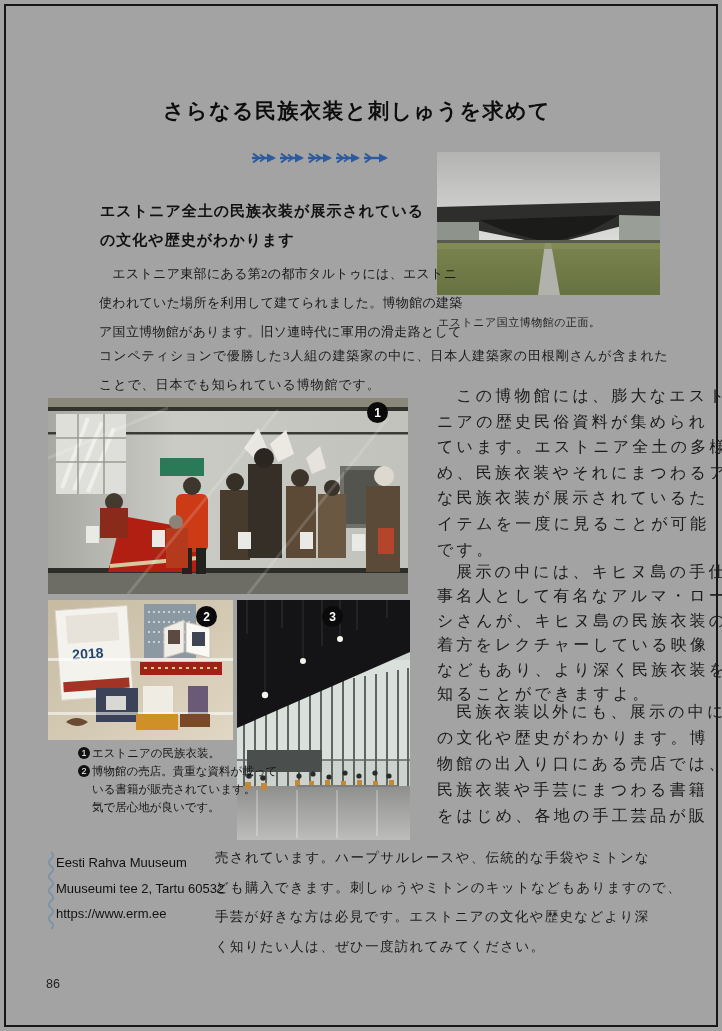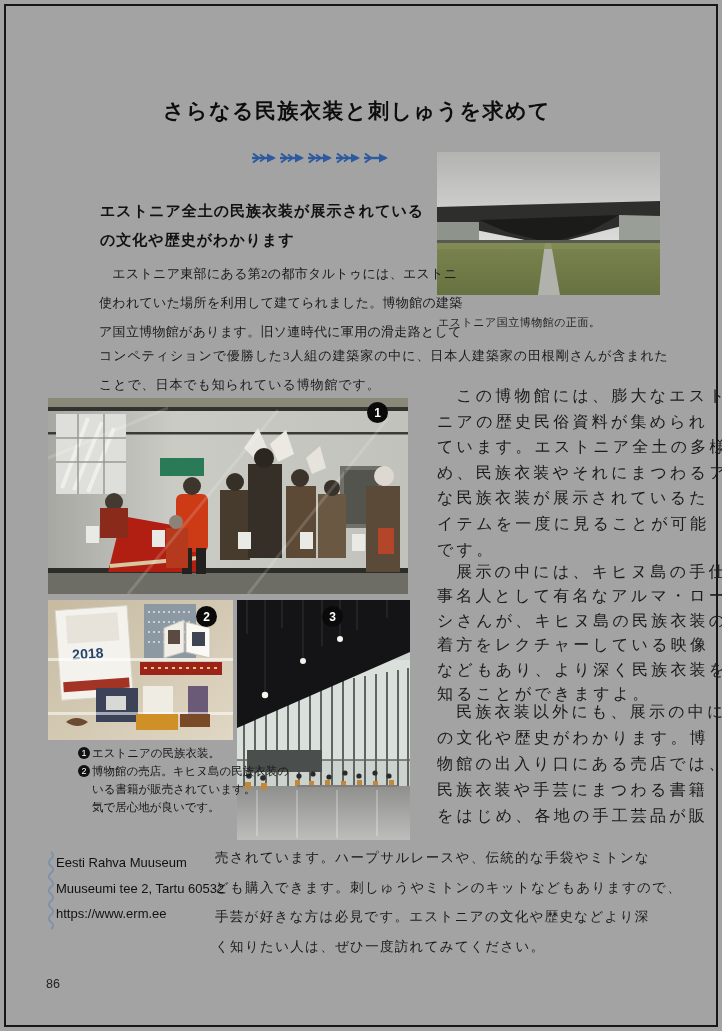--- a/index.html
+++ b/index.html
@@ -302,21 +302,21 @@
       <path d="M60 186 H160" stroke="#7d7d7b" stroke-width="2"></path>
       <g stroke="#ffffff" opacity="0.25" stroke-width="2">
         <path d="M20 190 V236 M60 190 V238 M100 190 V238 M140 190 V236"></path>
       </g>
     </svg>
   </figure>
   <div class="badge" style="left:322px;top:606px;">3</div>
 
   <div class="photo-captions">
     <div class="cap-line"><span class="capnum">1</span><span>エストニアの民族衣装。</span></div>
-    <div class="cap-line"><span class="capnum">2</span><span>博物館の売店。キヒヌ島の民族衣装の</span></div>
+    <div class="cap-line"><span class="capnum">2</span><span>博物館の売店。貴重な資料が載って</span></div>
     <div class="cap-line cont"><span>いる書籍が販売されています。</span></div>
     <div class="cap-line cont"><span>気で居心地が良いです。</span></div>
   </div>
 
   <div class="info-box">
     <svg class="info-chain" width="10" height="82" viewBox="0 0 10 82">
       <path d="M5 1 Q9.5 4.5 5 8 T5 15 T5 22 T5 29 T5 36 T5 43 T5 50 T5 57 T5 64 T5 71 T5 78" fill="none" stroke="#7f93a8" stroke-width="2"></path>
     </svg>
     <div class="info-lines">
       <div>Eesti Rahva Muuseum</div>

